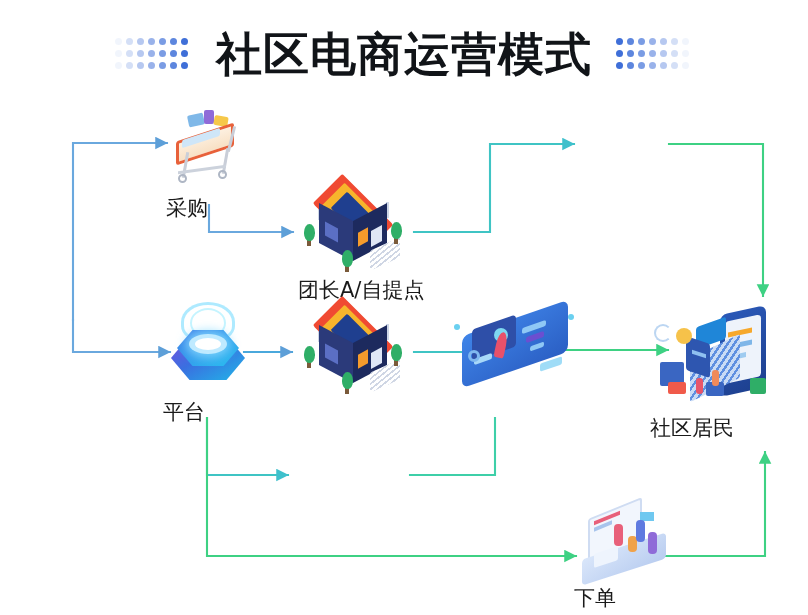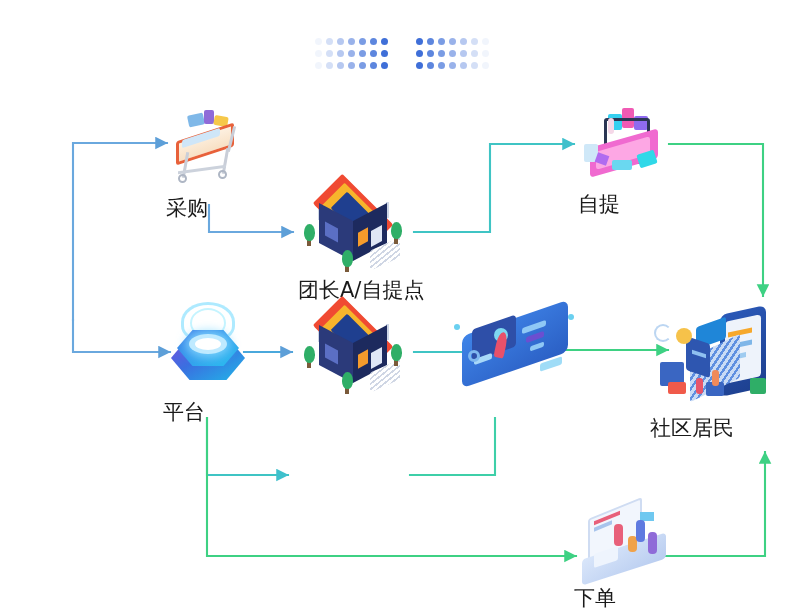--- a/index.html
+++ b/index.html
@@ -256,20 +256,21 @@
         <i style="background: rgb(63, 111, 216); opacity: 0.845;"></i>
         <i style="background: rgb(63, 111, 216); opacity: 1;"></i>
         <i style="background: rgb(63, 111, 216); opacity: 0.07;"></i>
         <i style="background: rgb(63, 111, 216); opacity: 0.225;"></i>
         <i style="background: rgb(63, 111, 216); opacity: 0.38;"></i>
         <i style="background: rgb(63, 111, 216); opacity: 0.535;"></i>
         <i style="background: rgb(63, 111, 216); opacity: 0.69;"></i>
         <i style="background: rgb(63, 111, 216); opacity: 0.845;"></i>
         <i style="background: rgb(63, 111, 216); opacity: 1;"></i>
       </div>
+    <div class="title-text">社区电商运营模式</div>
     <div class="dotgrid" id="dots-right">
         <i style="background: rgb(63, 111, 216); opacity: 1;"></i>
         <i style="background: rgb(63, 111, 216); opacity: 0.845;"></i>
         <i style="background: rgb(63, 111, 216); opacity: 0.69;"></i>
         <i style="background: rgb(63, 111, 216); opacity: 0.535;"></i>
         <i style="background: rgb(63, 111, 216); opacity: 0.38;"></i>
         <i style="background: rgb(63, 111, 216); opacity: 0.225;"></i>
         <i style="background: rgb(63, 111, 216); opacity: 0.07;"></i>
         <i style="background: rgb(63, 111, 216); opacity: 1;"></i>
         <i style="background: rgb(63, 111, 216); opacity: 0.845;"></i>
@@ -412,36 +413,20 @@
         <div class="rkt"></div>
       <div class="chip c1"></div>
         <div class="chip c2"></div>
         <div class="chip c3"></div>
       <div class="chip c4"></div>
         <div class="chip c5"></div>
       <div class="gear"></div>
     </div>
   </div>
 
-  <div class="node" style="left:578px; top:104px;">
-    <div class="art pick">
-      <div class="bx x1"></div>
-        <div class="bx x2"></div>
-        <div class="bx x3"></div>
-      <div class="frame"></div>
-      <div class="base"></div>
-        <div class="base2"></div>
-      <div class="bx x4"></div>
-        <div class="bx x5"></div>
-        <div class="bx x6"></div>
-      <div class="ppl"></div>
-        <div class="tag"></div>
-    </div>
-    <div class="cap">自提</div>
-  </div>
 
   <div class="node" style="left:650px; top:300px;">
     <div class="art resid">
       <div class="arc"></div>
       <div class="phone"></div>
         <div class="pscr"></div>
       <div class="prow r1"></div>
         <div class="prow r2"></div>
         <div class="prow r3"></div>
       <div class="esc"></div>

